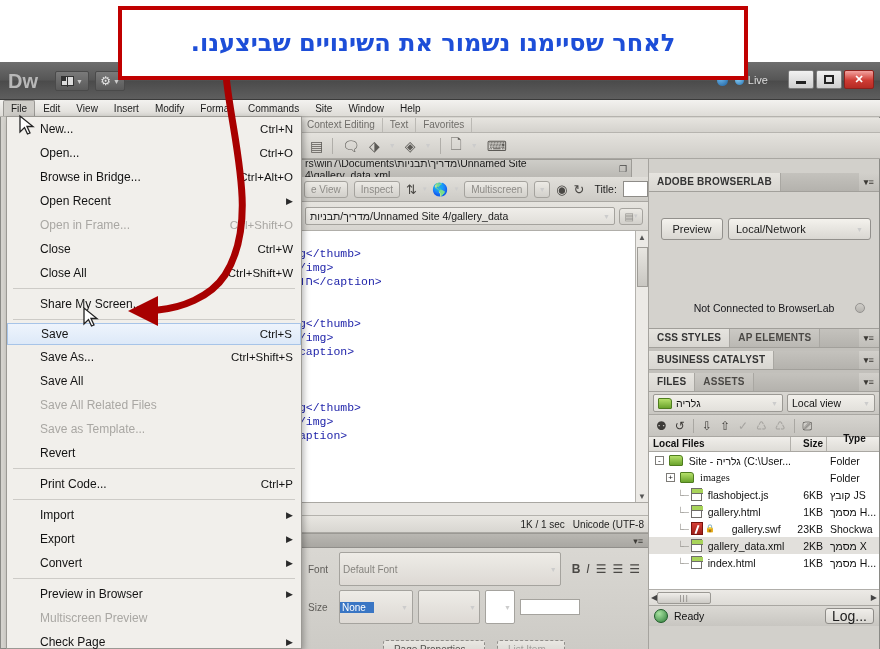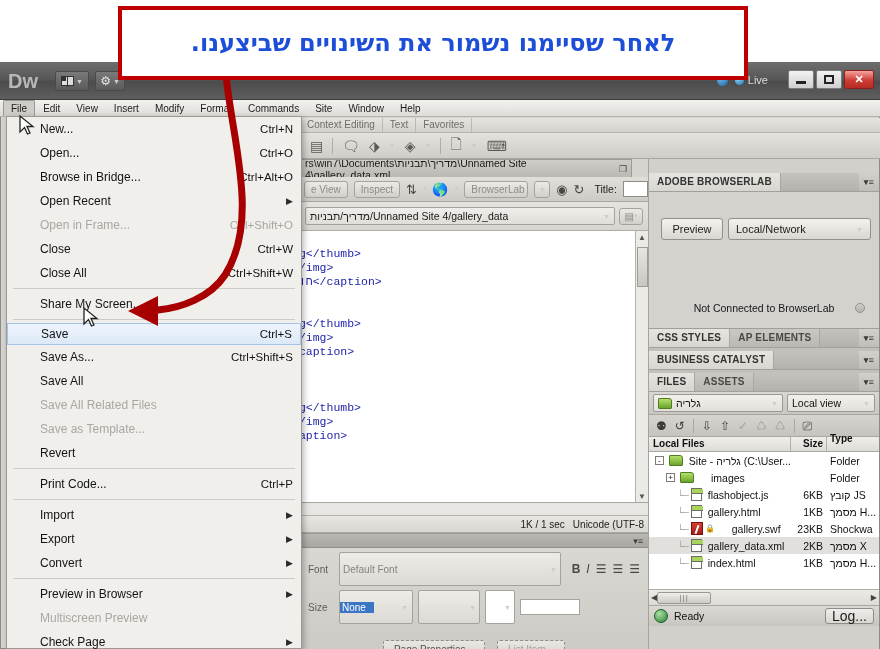--- a/index.html
+++ b/index.html
@@ -266,21 +266,21 @@
   }
   .files-icons .dim { color:#a6a4a0; }
   .files-icons .sep { width:1px;height:14px;background:#a9a7a2; }
   .files-head {
     height:15px; background:linear-gradient(180deg,#f0eeea,#dedcd7);
     border-bottom:1px solid #a9a7a2; display:flex; align-items:center;
     font-size:10px; font-weight:bold; color:#111;
   }
   .files-head .c1 { flex:1; padding-left:4px; border-right:1px solid #b2b0ab; height:14px;line-height:14px;}
   .files-head .c2 { width:36px; text-align:right; padding-right:3px; border-right:1px solid #b2b0ab;height:14px;line-height:14px;}
-  .files-head .c3 { width:52px; padding-left:3px; height:24px;line-height:14px;}
+  .files-head .c3 { width:52px; padding-left:3px; height:24px;line-height:14px;text-align:center;}
   .files-list { background:#fff; height:137px; overflow:hidden; font-size:10.5px; color:#111;}
   .frow { display:flex; align-items:center; height:17px; }
   .frow.sel { background:#e2e0dc; }
   .frow .name { flex:1; display:flex; align-items:center; gap:3px; overflow:hidden; white-space:nowrap; }
   .frow .size { width:36px; text-align:right; padding-right:4px; }
   .frow .type { width:52px; padding-left:3px; overflow:hidden; white-space:nowrap;}
   .ind { display:inline-block; }
   .expander {
     width:9px;height:9px;border:1px solid #7d7b77;background:#fff;
     display:inline-flex;align-items:center;justify-content:center;
@@ -440,21 +440,21 @@
     <span class="restore-ico">❐</span>
   </div>
 
   <div class="doctoolbar">
     <div class="pill" style="width:54px">e View</div>
     <div class="pill" style="width:48px">Inspect</div>
     <span class="ticon">⇅</span>
       <span class="tiny-caret">▾</span>
     <span class="ticon">🌎</span>
       <span class="tiny-caret">▾</span>
-    <div class="pill" style="width:64px">BrowserLab</div>
+    <div class="pill" style="width:64px">Multiscreen</div>
     <div class="pill" style="width:16px;justify-content:center">
         <span class="tiny-caret">▼</span>
       </div>
     <span class="ticon">◉</span>
     <span class="ticon">↻</span>
     <span class="title-lbl">Title:</span>
     <span class="title-input"></span>
   </div>
 
   <div class="codearea">
@@ -615,21 +615,21 @@
             <span style="margin-left: 3px;">Site - גלריה (C:\User...</span>
           </span>
           <span class="size"></span>
           <span class="type">Folder</span>
         </div>
         <div class="frow">
           <span class="name">
             <span class="ind" style="width: 14px;"></span>
             <span class="expander">+</span>
             <span class="folder-ico"></span>
-            <span style="margin-left: 14px;">images</span>
+            <span style="margin-left: 3px; font-family: Liberation Serif, serif;">images</span>
           </span>
           <span class="size"></span>
           <span class="type">Folder</span>
         </div>
         <div class="frow">
           <span class="name">
             <span class="ind" style="width: 25px;"></span>
             <span class="treeline">└─</span>
             <span class="file-ico"></span>
             <span style="margin-left: 3px;">flashobject.js</span>

